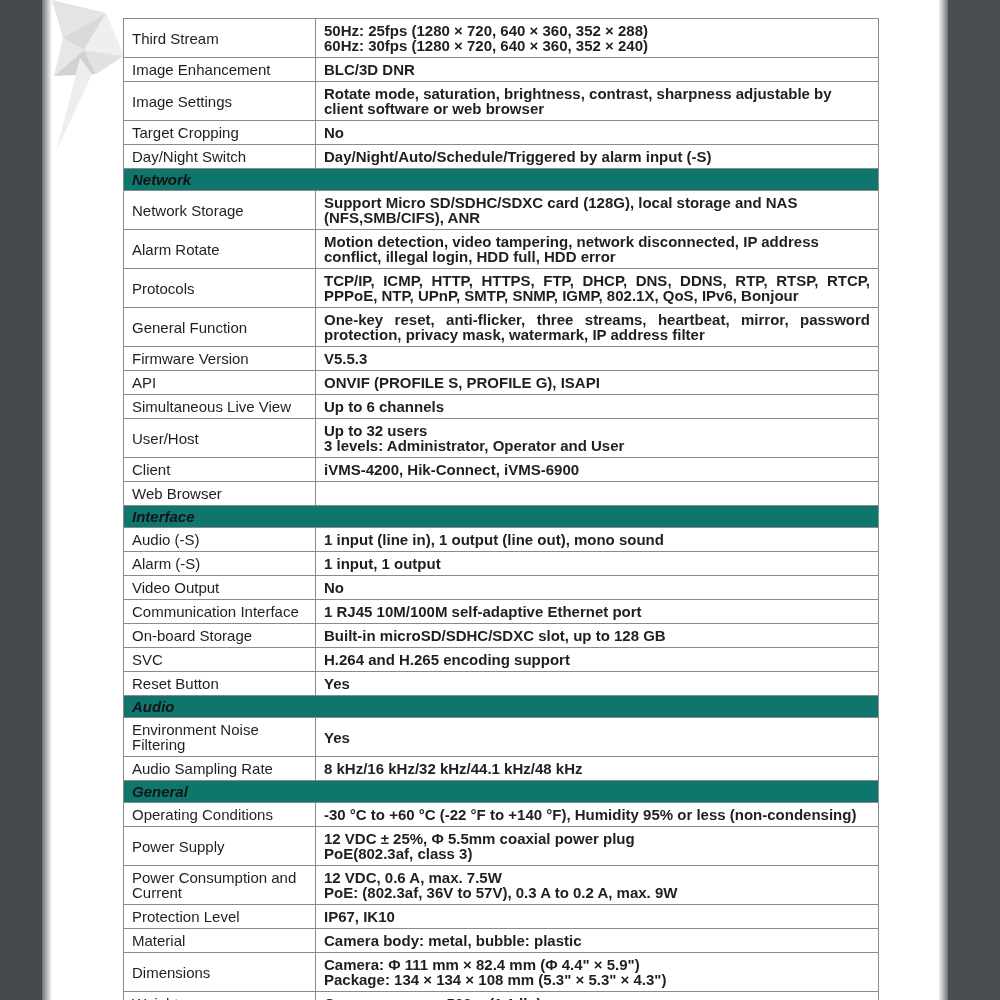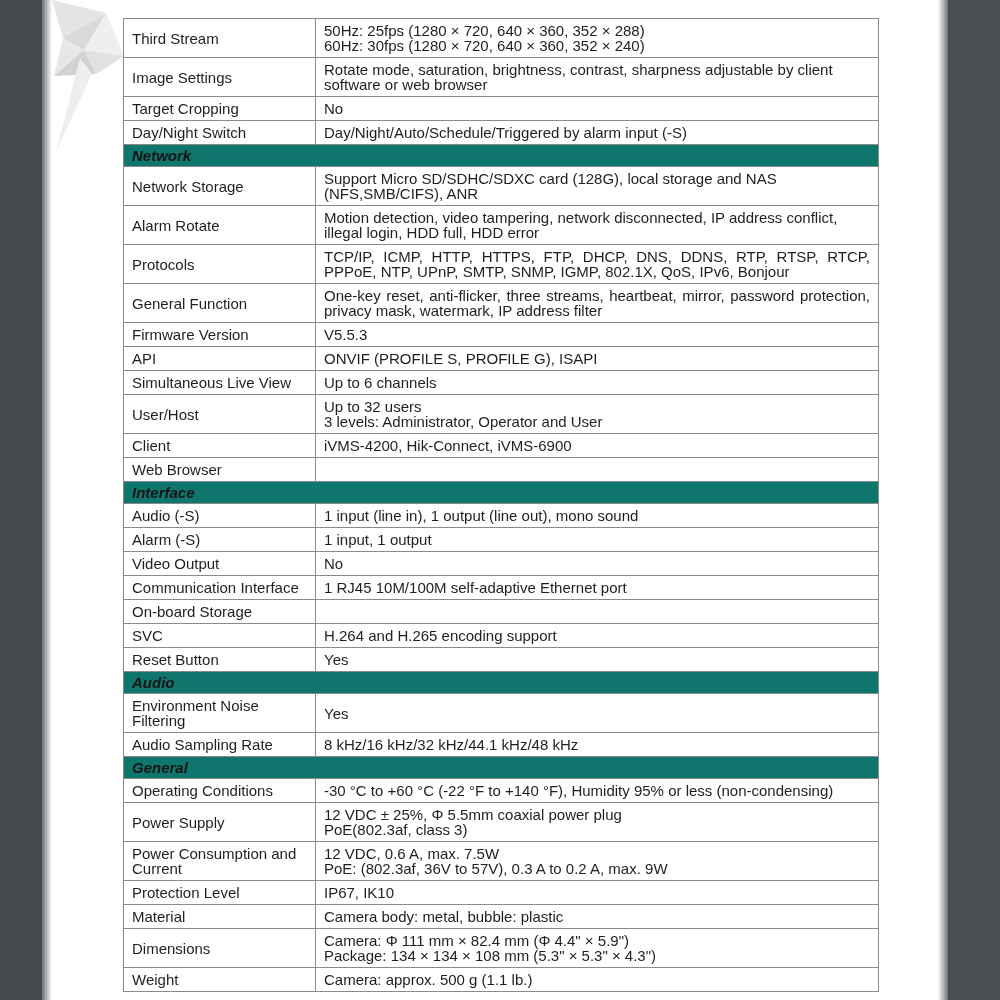--- a/index.html
+++ b/index.html
@@ -73,21 +73,21 @@
     box-sizing: border-box;
   }
   .td.label {
     flex: 0 0 192px;
     width: 192px;
     border-right: 1px solid #8a8a8a;
     white-space: pre-line;
   }
   .td.value { flex: 1 1 auto; min-width: 0; }
   .td.value.justify .value-line { text-align: justify; }
-  .value-line { width: 100%; }
+  .value-line { width: 100%; font-weight: bold; }
 </style>
 </head>
 <body>
 
 <div class="stage">
 
   <div class="side-bar left"></div>
   <div class="side-edge left"></div>
 
   <svg class="watermark" viewBox="0 0 82 160" aria-hidden="true">
@@ -102,20 +102,26 @@
 
   <div class="spec-table" id="spec-table">
       <div class="tr">
         <div class="td label">Third Stream</div>
         <div class="td value">
           <div class="value-line">50Hz: 25fps (1280 × 720, 640 × 360, 352 × 288)</div>
           <div class="value-line">60Hz: 30fps (1280 × 720, 640 × 360, 352 × 240)</div>
         </div>
       </div>
       <div class="tr">
+        <div class="td label">Image Enhancement</div>
+        <div class="td value">
+          <div class="value-line">BLC/3D DNR</div>
+        </div>
+      </div>
+      <div class="tr">
         <div class="td label">Image Settings</div>
         <div class="td value">
           <div class="value-line">Rotate mode, saturation, brightness, contrast, sharpness adjustable by client software or web browser</div>
         </div>
       </div>
       <div class="tr">
         <div class="td label">Target Cropping</div>
         <div class="td value">
           <div class="value-line">No</div>
         </div>
@@ -205,20 +211,23 @@
         </div>
       </div>
       <div class="tr">
         <div class="td label">Communication Interface</div>
         <div class="td value">
           <div class="value-line">1 RJ45 10M/100M self-adaptive Ethernet port</div>
         </div>
       </div>
       <div class="tr">
         <div class="td label">On-board Storage</div>
+        <div class="td value">
+          <div class="value-line">Built-in microSD/SDHC/SDXC slot, up to 128 GB</div>
+        </div>
       </div>
       <div class="tr">
         <div class="td label">SVC</div>
         <div class="td value">
           <div class="value-line">H.264 and H.265 encoding support</div>
         </div>
       </div>
       <div class="tr">
         <div class="td label">Reset Button</div>
         <div class="td value">

